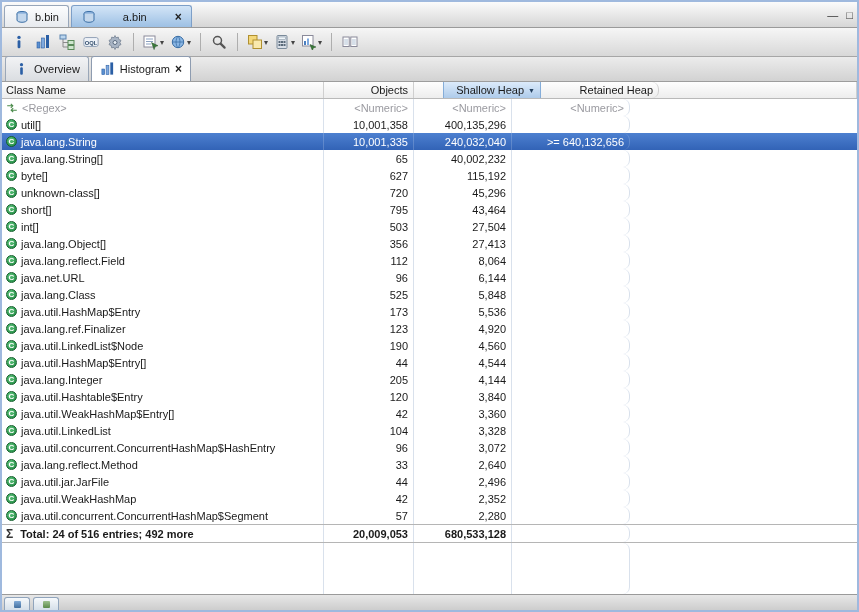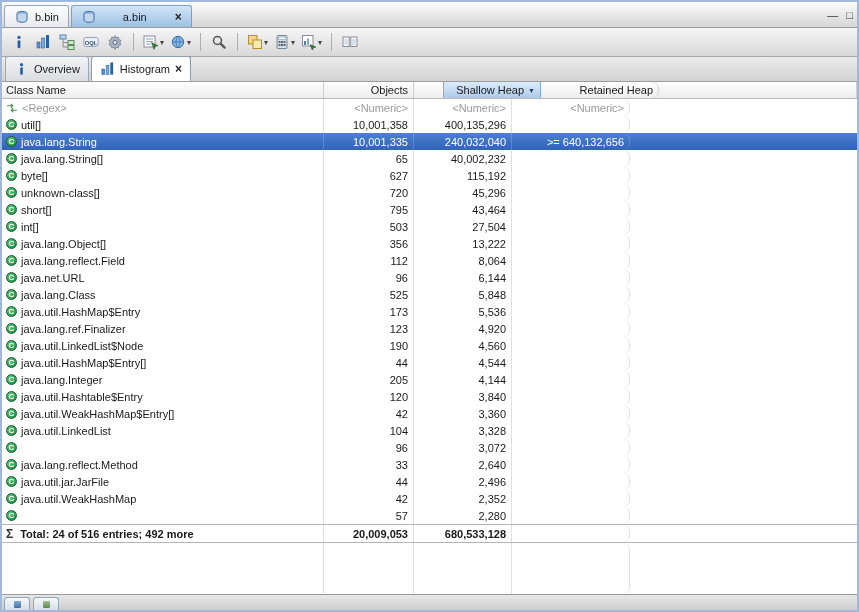--- a/index.html
+++ b/index.html
@@ -345,21 +345,21 @@
           <div class="c sh num">27,504</div>
           <div class="c ret num"></div>
           <div class="c rest"></div>
         </div>
         <div class="trow">
           <div class="c cname">
             <span class="cicon">C</span>
             <span>java.lang.Object[]</span>
           </div>
           <div class="c obj num">356</div>
-          <div class="c sh num">13,222</div>
+          <div class="c sh num">27,413</div>
           <div class="c ret num"></div>
           <div class="c rest"></div>
         </div>
         <div class="trow">
           <div class="c cname">
             <span class="cicon">C</span>
             <span>java.lang.reflect.Field</span>
           </div>
           <div class="c obj num">112</div>
           <div class="c sh num">8,064</div>
@@ -462,20 +462,21 @@
             <span>java.util.LinkedList</span>
           </div>
           <div class="c obj num">104</div>
           <div class="c sh num">3,328</div>
           <div class="c ret num"></div>
           <div class="c rest"></div>
         </div>
         <div class="trow">
           <div class="c cname">
             <span class="cicon">C</span>
+            <span>java.util.concurrent.ConcurrentHashMap$HashEntry</span>
           </div>
           <div class="c obj num">96</div>
           <div class="c sh num">3,072</div>
           <div class="c ret num"></div>
           <div class="c rest"></div>
         </div>
         <div class="trow">
           <div class="c cname">
             <span class="cicon">C</span>
             <span>java.lang.reflect.Method</span>
@@ -501,20 +502,21 @@
             <span>java.util.WeakHashMap</span>
           </div>
           <div class="c obj num">42</div>
           <div class="c sh num">2,352</div>
           <div class="c ret num"></div>
           <div class="c rest"></div>
         </div>
         <div class="trow">
           <div class="c cname">
             <span class="cicon">C</span>
+            <span>java.util.concurrent.ConcurrentHashMap$Segment</span>
           </div>
           <div class="c obj num">57</div>
           <div class="c sh num">2,280</div>
           <div class="c ret num"></div>
           <div class="c rest"></div>
         </div>
       </div>
 
     <div class="trow total">
       <div class="c cname">

